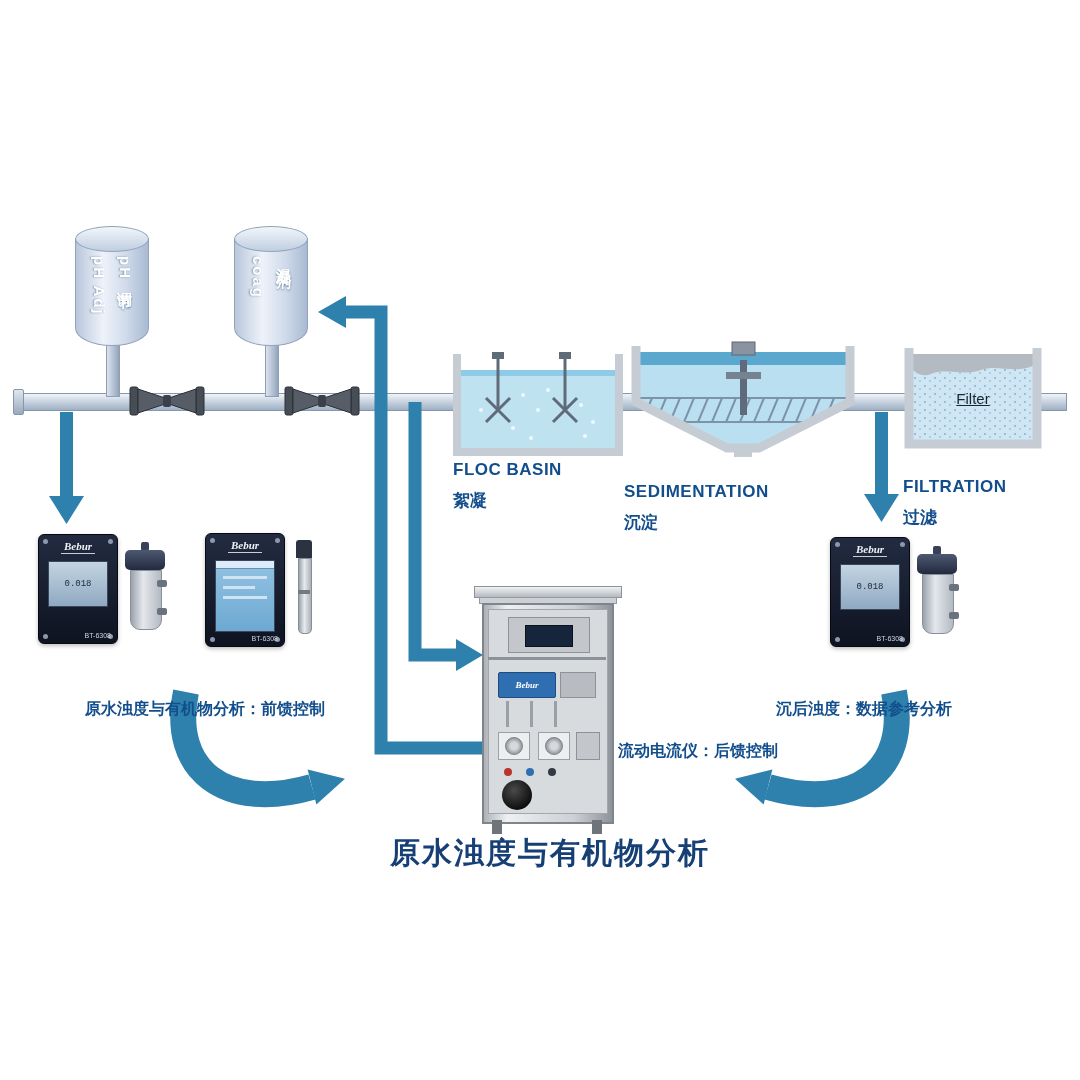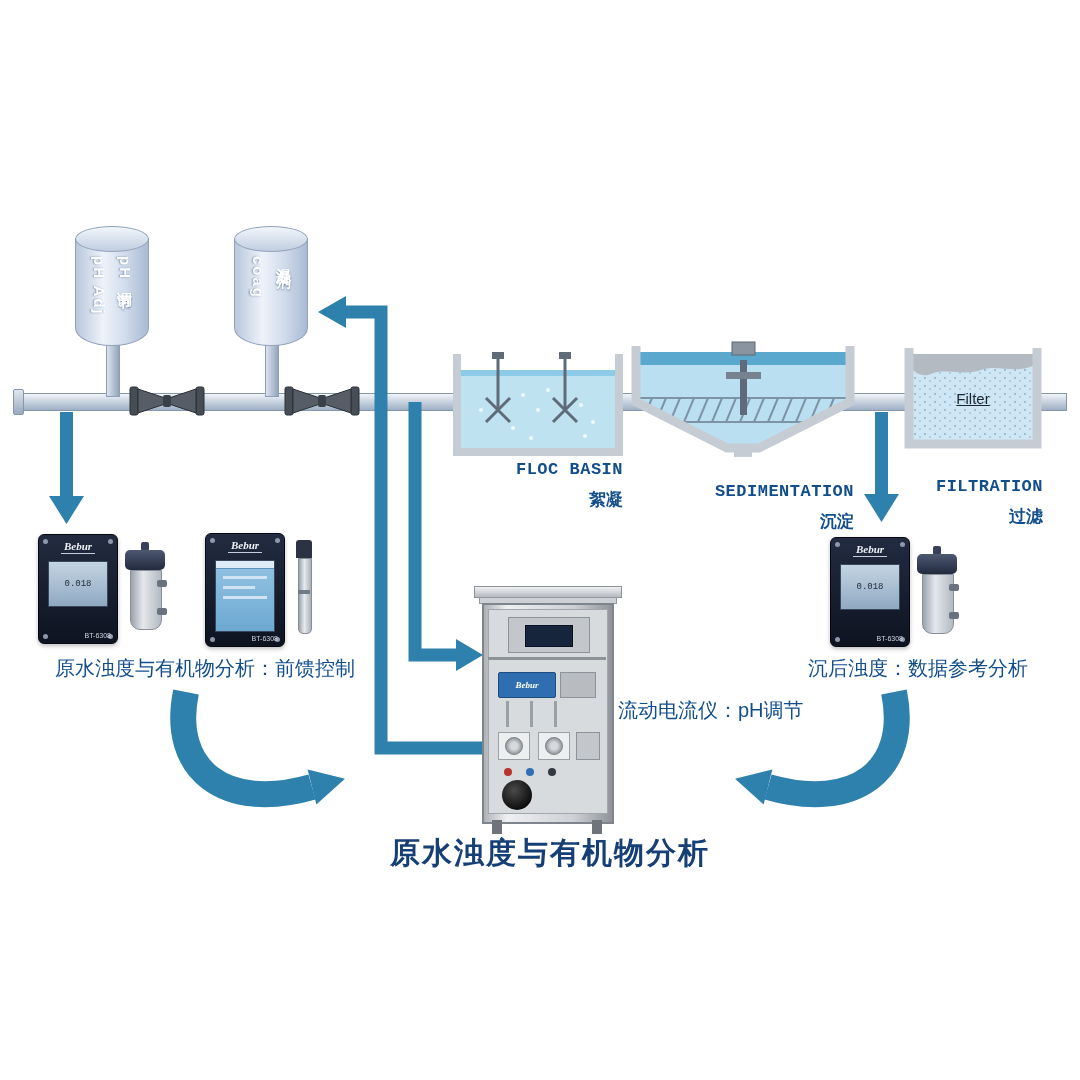--- a/index.html
+++ b/index.html
@@ -23,21 +23,21 @@
         background:linear-gradient(#f2f6fb,#bfcee0);border:1px solid #93a3ba;border-radius:50%;}
   .tank-label{position:absolute;left:0;right:0;top:30px;display:flex;justify-content:center;gap:7px;}
   .vtxt{writing-mode:vertical-rl;text-orientation:mixed;color:#ffffff;font-weight:bold;
         font-size:15px;letter-spacing:2px;text-shadow:0 1px 2px rgba(44,76,116,.55);}
 
   
   .valve{position:absolute;top:383px;width:76px;height:36px;z-index:2;}
 
   
   .stage{position:absolute;z-index:2;}
-  .stage-label{position:absolute;z-index:5;text-align:right;color:var(--label,#124e8c);font-weight:bold;font-family:Liberation Mono, monospace;}
+  .stage-label{position:absolute;z-index:5;text-align:left;color:var(--label,#124e8c);font-weight:bold;}
   .stage-label .en{font-size:17px;letter-spacing:.5px;}
   .stage-label .zh{font-size:17px;margin-top:9px;}
   .filter-word{position:absolute;left:0;right:0;top:42%;text-align:center;font-size:15px;color:#1b2530;text-decoration:underline;}
 
   
   .overlay{position:absolute;left:0;top:0;z-index:3;pointer-events:none;}
 
   
   .analyzer{position:absolute;width:78px;height:108px;z-index:4;border-radius:6px;
         background:linear-gradient(#222b40,#0e1320);border:1px solid #070a12;box-shadow:0 2px 4px rgba(0,0,0,.25);}
@@ -95,21 +95,21 @@
         background:radial-gradient(#d7dadd 30%,#8d9298 75%);border:1px solid #7f858c;}
   .cab-box{position:absolute;left:102px;top:146px;width:22px;height:26px;background:#c3c7cb;border:1px solid #8d9298;}
   .knob{position:absolute;width:8px;height:8px;border-radius:50%;top:182px;}
   .k1{left:30px;background:#b8342c}.k2{left:52px;background:#2f6eb0}.k3{left:74px;background:#343a42}
   .cab-coil{position:absolute;left:28px;top:194px;width:30px;height:30px;border-radius:50%;
         background:radial-gradient(circle at 40% 35%,#4a4a4a,#0b0b0b 75%);}
   .cab-leg{position:absolute;top:234px;width:10px;height:14px;background:#6f747a;}
   .lg1{left:18px}.lg2{left:118px}
 
   
-  .annotation{position:absolute;z-index:5;color:var(--label,#124e8c);font-weight:normal;font-size:20px;text-align:center;}
+  .annotation{position:absolute;z-index:5;color:var(--label,#124e8c);font-weight:bold;font-size:16px;text-align:center;margin-top:44px;}
   .page-title{position:absolute;left:340px;top:833px;width:420px;z-index:5;text-align:center;
         color:var(--title,#153f75);font-weight:bold;font-size:30px;letter-spacing:2px;}
 </style>
 </head>
 <body>
 
 <div class="canvas">
 
   <div class="pipe"></div>
   <div class="pipe-cap"></div>
@@ -357,18 +357,18 @@
     <div class="cab-box"></div>
     <div class="knob k1"></div>
     <div class="knob k2"></div>
     <div class="knob k3"></div>
     <div class="cab-coil"></div>
     <div class="cab-leg lg1"></div>
     <div class="cab-leg lg2"></div>
   </div>
 
   <div class="annotation" style="left:40px;top:655px;width:330px">原水浊度与有机物分析：前馈控制</div>
-  <div class="annotation" style="left:618px;top:697px;width:240px;text-align:left">流动电流仪：pH调节</div>
-  <div class="annotation" style="left:788px;top:655px;width:260px">沉后浊度：数据参考分析</div>
+  <div class="annotation" style="left:618px;top:697px;width:240px;text-align:left">流动电流仪：后馈控制</div>
+  <div class="annotation" style="left:734px;top:655px;width:260px">沉后浊度：数据参考分析</div>
 
   <div class="page-title">原水浊度与有机物分析</div>
 
 </div>
 
 </body></html>

